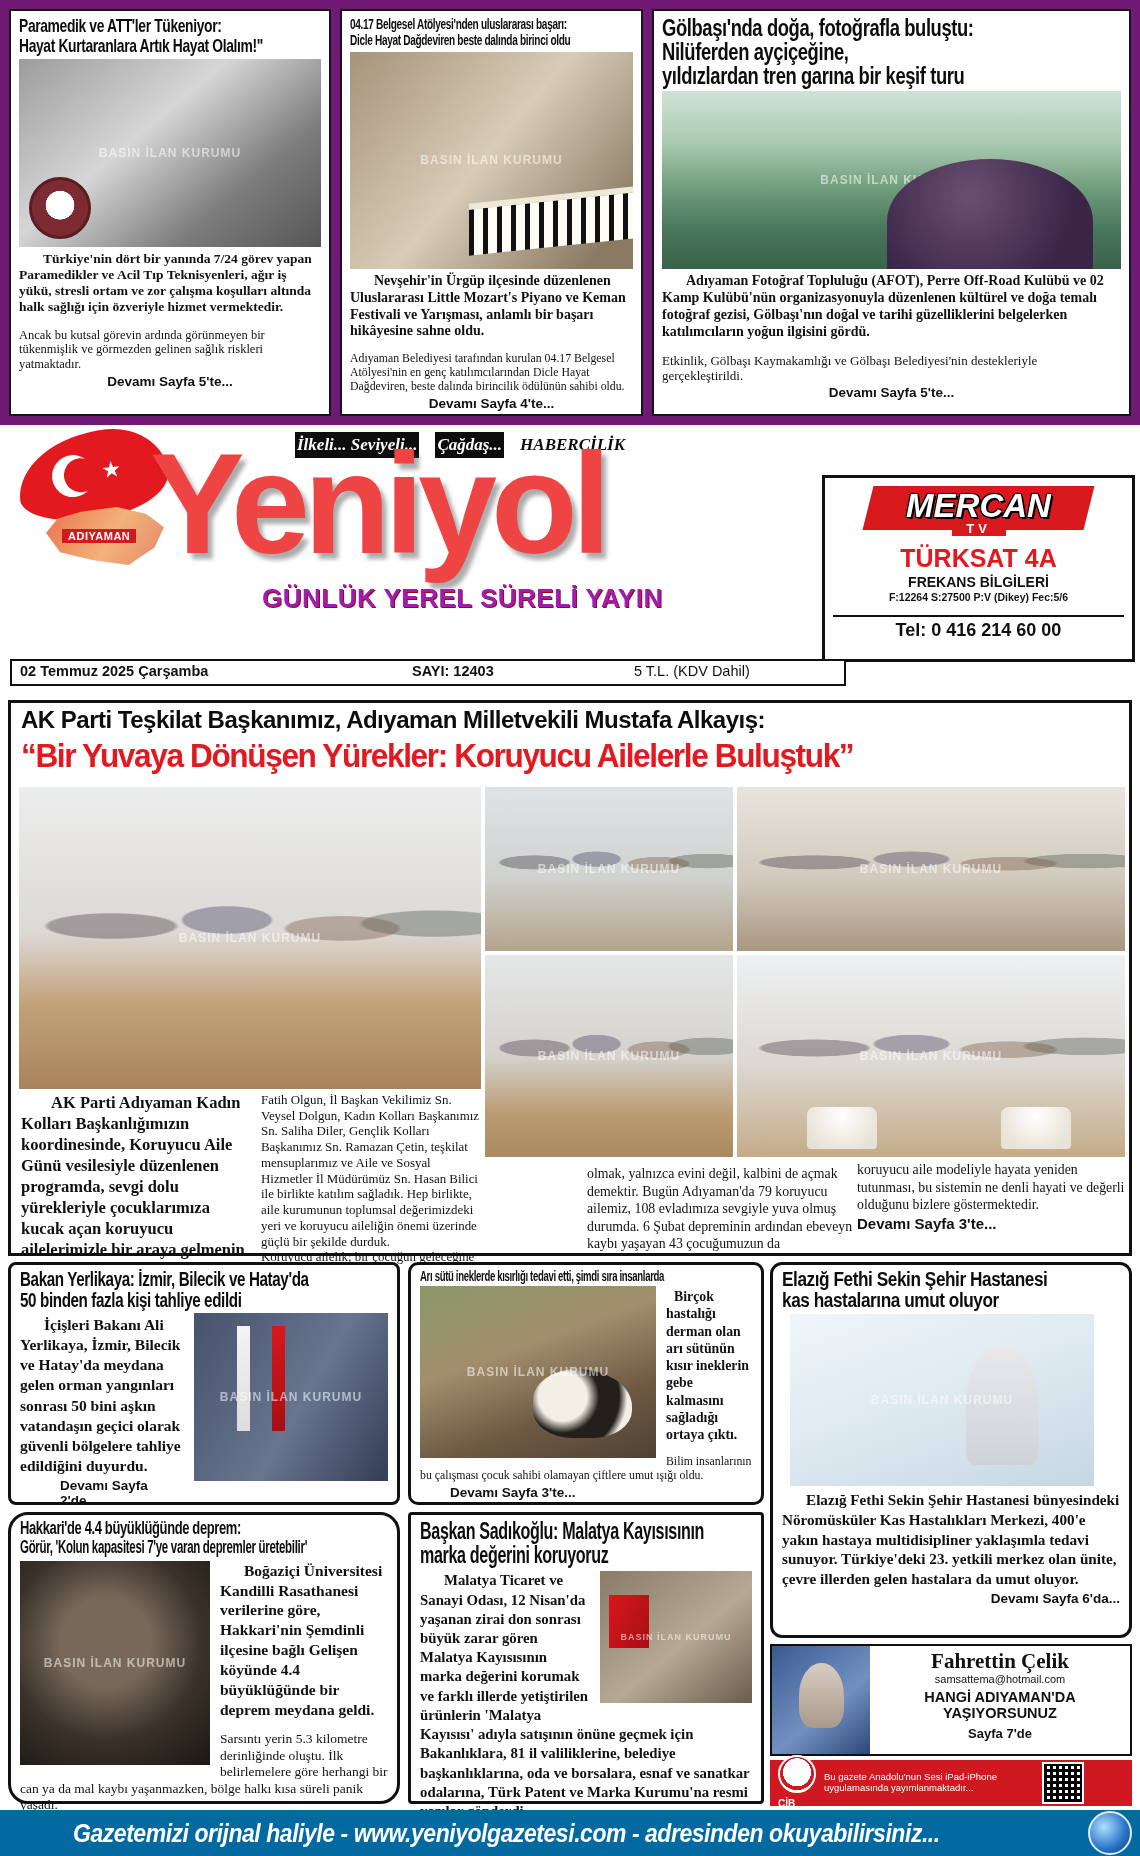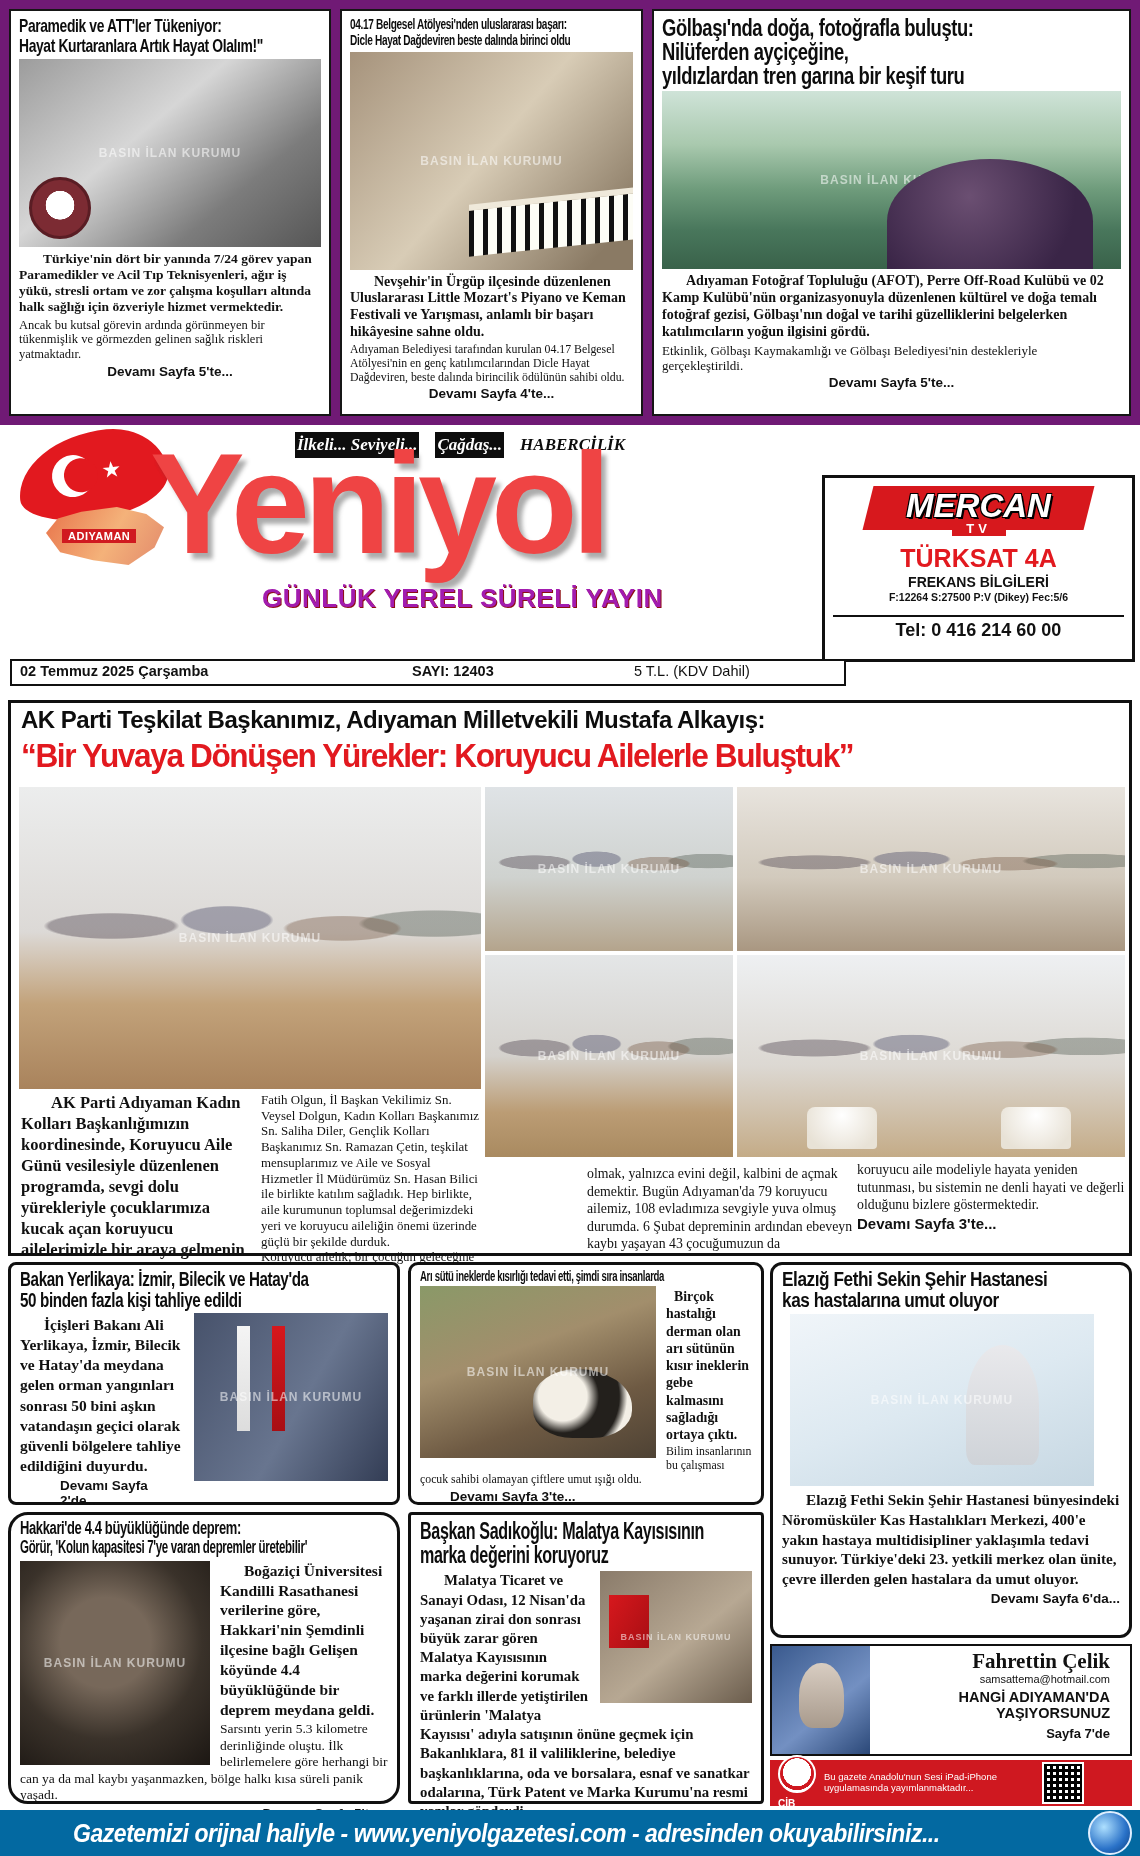--- a/index.html
+++ b/index.html
@@ -2,21 +2,21 @@
 <html><head>
 <meta charset="utf-8">
 <style>
   html,body{margin:0;padding:0;background:#e8e8e8}
   .page{position:relative;width:1140px;height:1856px;background:#fff;font-family:"Liberation Serif",serif;color:#111;overflow:hidden;margin:0 auto}
   .hd{font-family:"Liberation Sans",sans-serif;font-weight:700;line-height:1.05;letter-spacing:-.5px;color:#0d0d0d}
   .sqz{display:block;transform-origin:0 50%;white-space:nowrap}
   .photo{position:relative;overflow:hidden;background:#bbb}
   .wm{position:absolute;left:50%;top:50%;transform:translate(-50%,-50%);color:rgba(255,255,255,.55);font-family:"Liberation Sans",sans-serif;font-weight:700;font-size:12px;letter-spacing:1px;white-space:nowrap}
   .lead{font-weight:700;font-size:13.5px;line-height:1.2;text-indent:24px;margin:4px 0 0}
-  .body-txt{font-size:12.5px;line-height:1.18;margin:2px 0 0}
+  .body-txt{font-size:12.5px;line-height:1.18;margin:12px 0 0}
   .more{font-family:"Liberation Sans",sans-serif;font-weight:700;font-size:13.5px;text-align:center;margin-top:2px}
 
   
   .top-band{position:absolute;left:0;top:0;width:1140px;height:425px;background:#701a75;display:flex;gap:9px;padding:9px;box-sizing:border-box}
   .top-article{background:#fff;border:2px solid #161616;box-sizing:border-box;padding:5px 8px 3px;display:flex;flex-direction:column}
   .ta1{width:322px}.ta2{width:303px}.ta3{flex:1}
   .ph-gray{background:linear-gradient(140deg,#9c9c9c,#d6d6d6 40%,#7c7c7c 72%,#565656)}
   .ph-piano{background:linear-gradient(130deg,#a6937c,#d8ccb6 48%,#8a7a64 90%)}
   .keys{position:absolute;right:0;bottom:22px;width:58%;height:46px;background:repeating-linear-gradient(90deg,#111 0 5px,#fdfdf6 5px 14px);transform:skewY(-6deg);border-top:6px solid #efe9da}
   .emblem{position:absolute;left:10px;bottom:8px;width:56px;height:56px;border-radius:50%;background:radial-gradient(circle at 50% 45%,#fff 0 34%,#7c2b33 35% 100%);border:3px solid #5a1d24}
@@ -86,21 +86,21 @@
   .ph-barn{float:left;width:236px;height:172px;margin:2px 10px 2px 0;background:linear-gradient(160deg,#8a9968 0%,#a28e6c 38%,#6e5a43 70%,#4e4234)}
   .cow{position:absolute;right:10%;bottom:12%;width:42%;height:40%;border-radius:45% 55% 40% 40%;background:radial-gradient(circle at 30% 40%,#f3efe6 0 30%,#23201c 45% 70%,#f3efe6 80%)}
   .ph-office{float:right;width:152px;height:132px;margin:4px 0 4px 8px;background:linear-gradient(140deg,#8a7b6a,#b7a893 55%,#6b5d4d)}
   .tflag{position:absolute;left:6%;top:18%;width:26%;height:40%;background:linear-gradient(120deg,#d7181d,#a80e13)}
   .ph-hospital{width:304px;height:172px;margin:3px auto 2px 8px;background:linear-gradient(160deg,#f0f5f9,#dde9f1 50%,#c6d7e2)}
   .nurse{position:absolute;right:18%;top:18%;width:24%;height:70%;border-radius:50% 50% 12% 12%;background:linear-gradient(#e9e9ec,#cfd3d8)}
   
   .columnist{position:absolute;left:770px;top:1644px;width:362px;height:112px;border:2px solid #101010;box-sizing:border-box;background:#fff;display:flex}
   .ph-col{width:98px;height:100%;background:linear-gradient(140deg,#3a5a8e,#7390c2 58%,#2b4878)}
   .col-face{position:absolute;left:28%;top:16%;width:45%;height:60%;border-radius:50% 50% 30% 30%;background:linear-gradient(#d8cdc2,#a89a8c)}
-  .col-info{flex:1;text-align:right;padding:4px 20px 2px}
+  .col-info{flex:1;text-align:center;padding:4px 4px 2px}
   .col-name{font-weight:700;font-size:21px;line-height:1.05}
   .col-mail{font-family:"Liberation Sans",sans-serif;font-size:11px;margin-top:1px}
   .col-title{font-family:"Liberation Sans",sans-serif;font-weight:700;font-size:14.5px;margin-top:5px;line-height:1.1}
   .col-page{font-family:"Liberation Sans",sans-serif;font-weight:700;font-size:13px;margin-top:4px}
   .appad{position:absolute;left:770px;top:1760px;width:362px;height:46px;background:#cf1820;box-sizing:border-box;display:flex;align-items:center;gap:8px;padding:3px 8px}
   .cib{width:34px;height:34px;border-radius:50%;background:radial-gradient(circle at 50% 45%,#fff 0 55%,#cf1820 56% 70%,#fff 71%);border:2px solid #fff;flex:none}
   .cib-label{color:#fff;font-family:"Liberation Sans",sans-serif;font-weight:700;font-size:10px}
   .appad-text{color:#fff;font-family:"Liberation Sans",sans-serif;font-size:9.5px;line-height:1.15;width:210px}
   .qr{width:38px;height:38px;background:repeating-linear-gradient(0deg,#000 0 3px,transparent 3px 6px),repeating-linear-gradient(90deg,#000 0 3px,#fff 3px 6px);border:2px solid #fff;flex:none}
   

